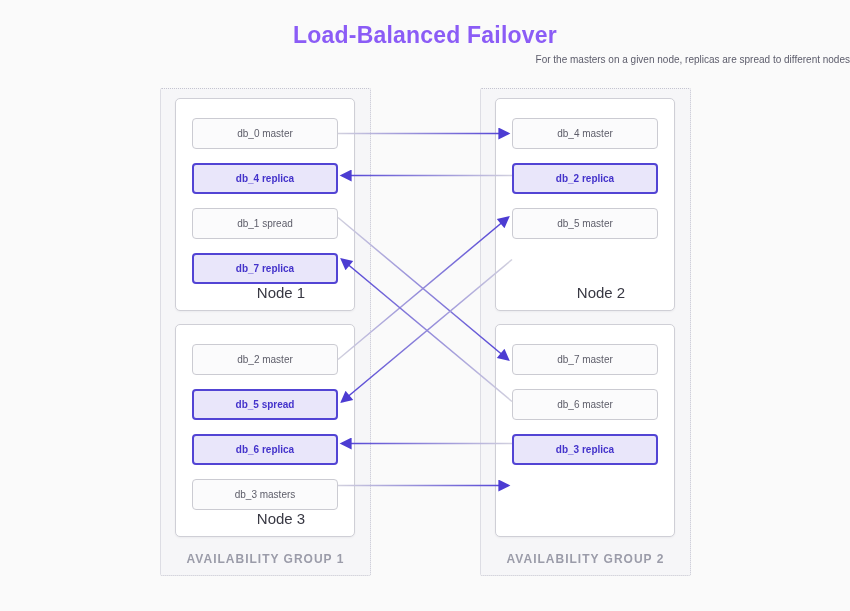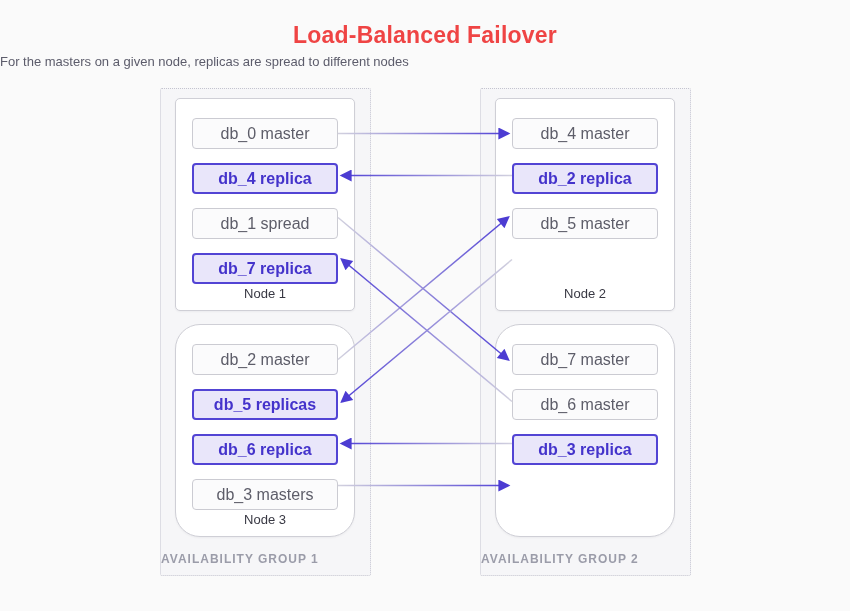--- a/index.html
+++ b/index.html
@@ -16,31 +16,31 @@
     overflow: hidden;
   }
   .title {
     position: absolute;
     top: 22px;
     left: 0;
     width: 100%;
     text-align: center;
     font-size: 23px;
     font-weight: 700;
-    color: #ef4444;
+    color: #8b5cf6;
     margin: 0;
     letter-spacing: 0.2px;
   }
   .subtitle {
     position: absolute;
     top: 54px;
     left: 0;
     width: 100%;
-    text-align: left;
-    font-size: 13px;
+    text-align: right;
+    font-size: 10px;
     font-weight: 400;
     color: #5c5c6b;
     margin: 0;
   }
   .group {
     position: absolute;
     top: 88px;
     width: 211px;
     height: 488px;
     border: 1px dotted #c4c4cf;
@@ -48,69 +48,70 @@
     background: #f6f6f8;
     box-sizing: border-box;
   }
   .group-0 { left: 160px; }
   .group-1 { left: 480px; }
   .group-label {
     position: absolute;
     bottom: 9px;
     left: 0;
     width: 100%;
+    text-align: center;
     font-size: 12px;
     font-weight: 700;
     letter-spacing: 1px;
     color: #9b9ca9;
   }
   .node-card {
     position: absolute;
     left: 14px;
     width: 180px;
     height: 213px;
     background: #ffffff;
     border: 1px solid #cfcfd6;
     border-radius: 5px;
     box-sizing: border-box;
     box-shadow: 0 1px 2px rgba(40,40,60,0.05);
   }
   .node-card.pos-0 { top: 9px; }
-  .node-card.pos-1 { top: 235px; border-radius: 25px; }
+  .node-card.pos-1 { top: 235px; }
   .db-box {
     width: 146px;
     height: 31px;
     margin: 11px auto 14px auto;
     border-radius: 4px;
     box-sizing: border-box;
     display: flex;
     align-items: center;
     justify-content: center;
-    font-size: 16px;
+    font-size: 10px;
   }
   .db-box:first-child { margin-top: 19px; }
   .db-box.master {
     background: #fbfbfc;
     border: 1px solid #cbcbd2;
     color: #5d5d69;
     font-weight: 400;
   }
   .db-box.replica {
     background: var(--replica-fill, #e9e6fa);
     border: 2px solid var(--accent, #5244d4);
     color: var(--replica-text, #4433cb);
     font-weight: 700;
   }
   .node-label {
     position: absolute;
     bottom: 9px;
-    left: 0;
+    left: 16px;
     width: 100%;
     text-align: center;
-    font-size: 13px;
+    font-size: 15px;
     font-weight: 500;
     color: #383843;
   }
   #edges {
     position: absolute;
     left: 0;
     top: 0;
     pointer-events: none;
   }
 </style>
@@ -125,21 +126,21 @@
     <div class="nodes">
         <div class="node-card pos-0">
           <div class="db-box master">db_0 master</div>
           <div class="db-box replica">db_4 replica</div>
           <div class="db-box master">db_1 spread</div>
           <div class="db-box replica">db_7 replica</div>
           <div class="node-label">Node 1</div>
         </div>
         <div class="node-card pos-1">
           <div class="db-box master">db_2 master</div>
-          <div class="db-box replica">db_5 replicas</div>
+          <div class="db-box replica">db_5 spread</div>
           <div class="db-box replica">db_6 replica</div>
           <div class="db-box master">db_3 masters</div>
           <div class="node-label">Node 3</div>
         </div>
       </div>
     <div class="group-label">AVAILABILITY GROUP 1</div>
   </div>
 
   <div class="group group-1">
     <div class="nodes">

